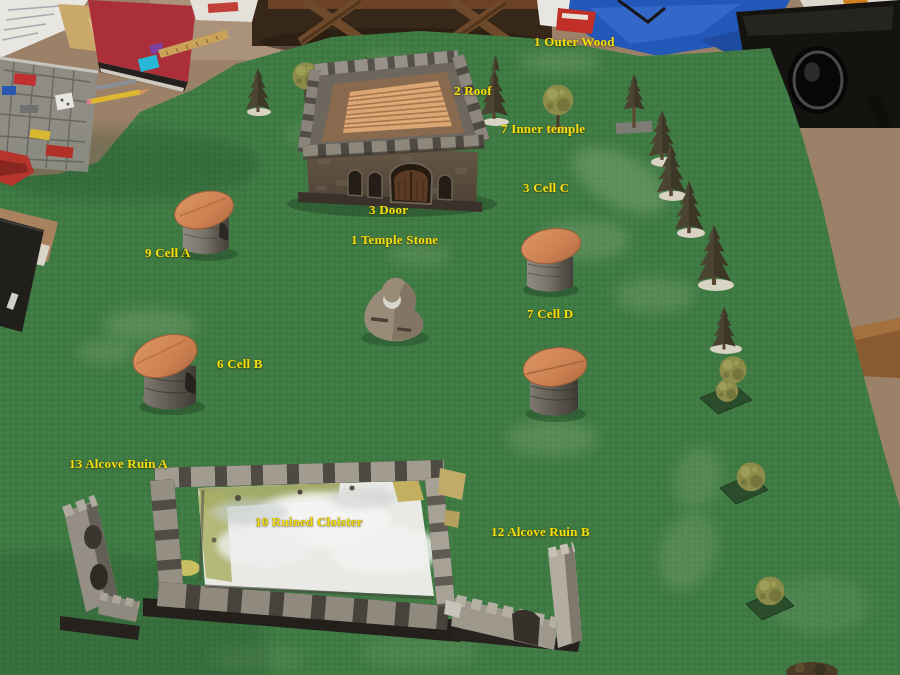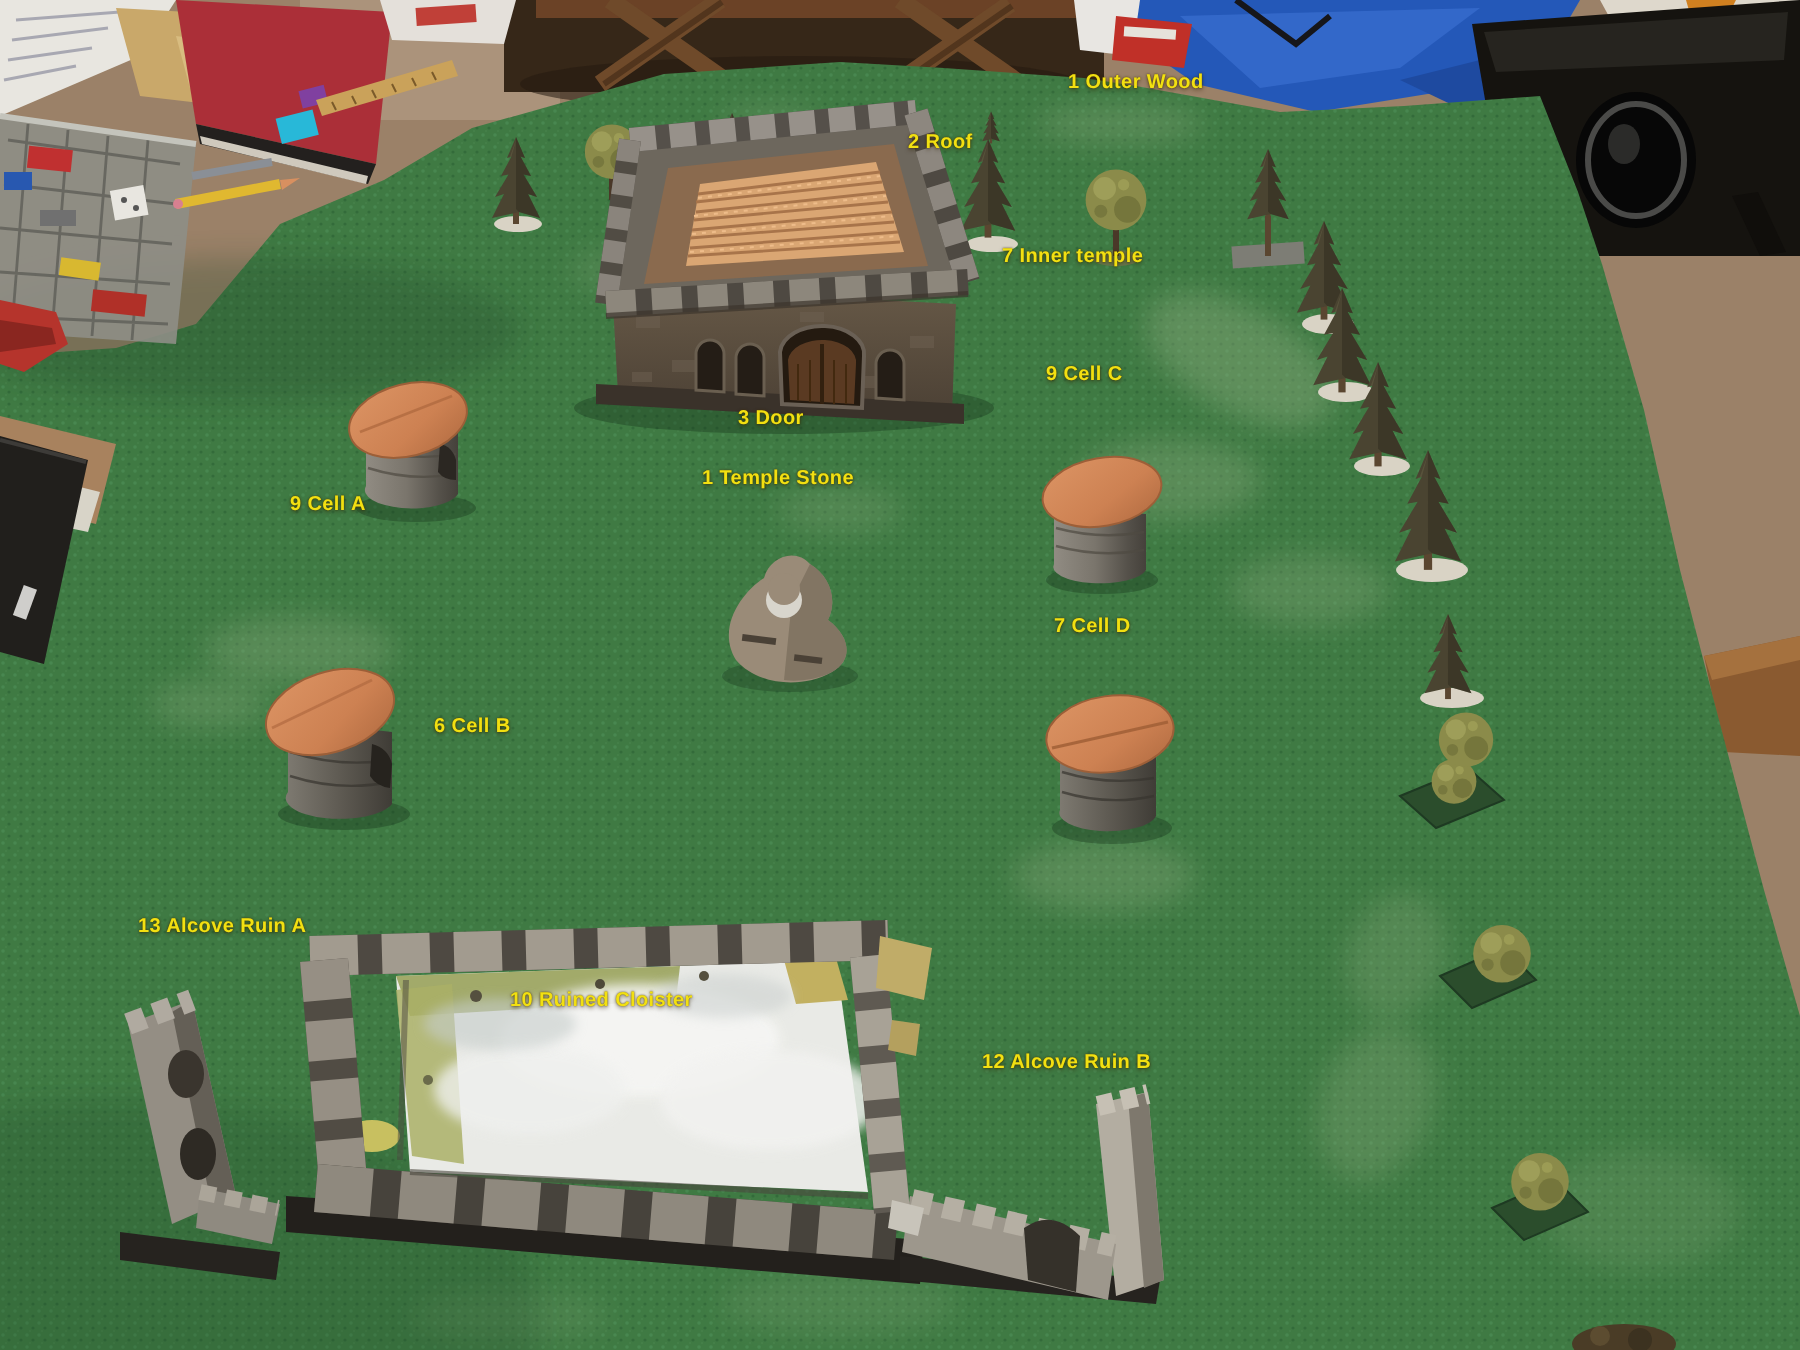--- a/index.html
+++ b/index.html
@@ -5,24 +5,25 @@
   html,body{margin:0;padding:0;background:#222;}
   .stage{
     position:relative;width:900px;height:675px;overflow:hidden;
     font-family:"Liberation Sans", sans-serif;
     background:var(--floor-tan,#9b8168);
   }
   .scene{position:absolute;left:0;top:0;}
   .labels{position:absolute;left:0;top:0;width:100%;height:100%;pointer-events:none;}
   .label{
     position:absolute;
-    font-weight:bold;font-size:10px;line-height:16px;white-space:nowrap;
+    font-weight:bold;font-size:13px;line-height:16px;white-space:nowrap;
     color:var(--label-yellow,#f2e011);
     text-shadow:0 1px 2px rgba(50,35,0,.55), 0 0 1px rgba(70,50,0,.9);
     letter-spacing:.2px;
+    font-family:Liberation Serif, serif;
   }
 </style>
 </head>
 <body>
 
 <div class="stage">
 <svg class="scene" width="900" height="675" viewBox="0 0 900 675">
   <defs>
     <filter id="soft" x="-60%" y="-60%" width="220%" height="220%">
           <feGaussianBlur stdDeviation="7"></feGaussianBlur>
@@ -388,25 +389,25 @@
     <g>
       <ellipse cx="812" cy="672" rx="26" ry="10" fill="#4a3c26"></ellipse>
       <circle cx="800" cy="668" r="5" fill="#5c4c30"></circle>
           <circle cx="820" cy="670" r="6" fill="#3c3220"></circle>
     </g>
   </g>
 </svg>
 
 <div class="labels">
   <div class="label" style="left:534px;top:34px">1 Outer Wood</div>
-  <div class="label" style="left:454px;top:64px">2 Roof</div>
+  <div class="label" style="left:454px;top:83px">2 Roof</div>
   <div class="label" style="left:369px;top:202px">3 Door</div>
   <div class="label" style="left:351px;top:232px">1 Temple Stone</div>
   <div class="label" style="left:501px;top:121px">7 Inner temple</div>
   <div class="label" style="left:145px;top:245px">9 Cell A</div>
   <div class="label" style="left:217px;top:356px">6 Cell B</div>
-  <div class="label" style="left:523px;top:180px">9 Cell C</div>
+  <div class="label" style="left:523px;top:180px">3 Cell C</div>
   <div class="label" style="left:527px;top:306px">7 Cell D</div>
-  <div class="label" style="left:255px;top:493px">10 Ruined Cloister</div>
+  <div class="label" style="left:255px;top:514px">10 Ruined Cloister</div>
   <div class="label" style="left:69px;top:456px">13 Alcove Ruin A</div>
   <div class="label" style="left:491px;top:524px">12 Alcove Ruin B</div>
 </div>
 </div>
 
 </body></html>

